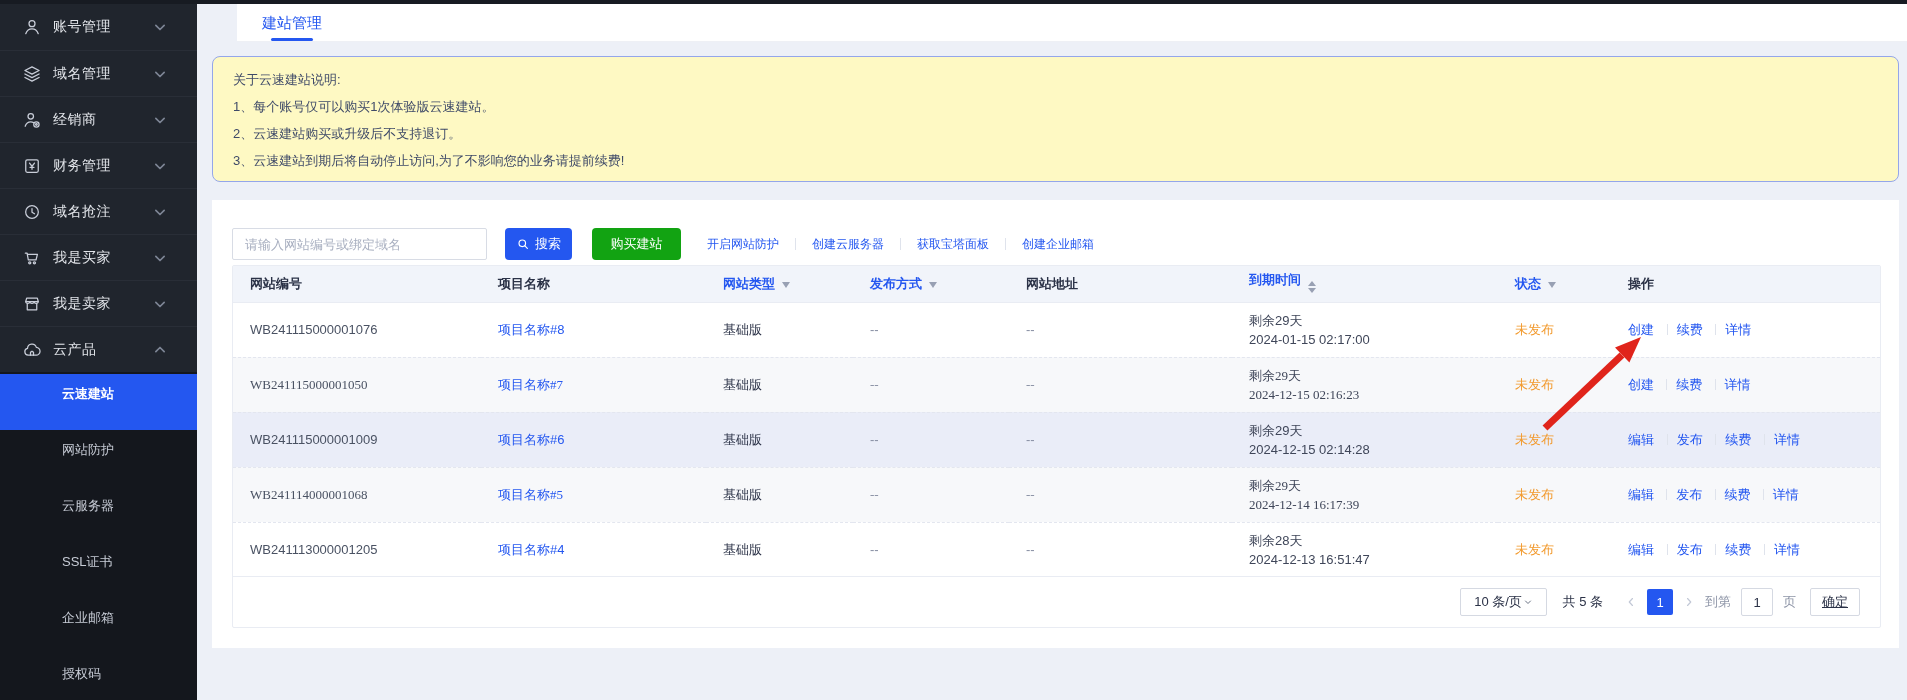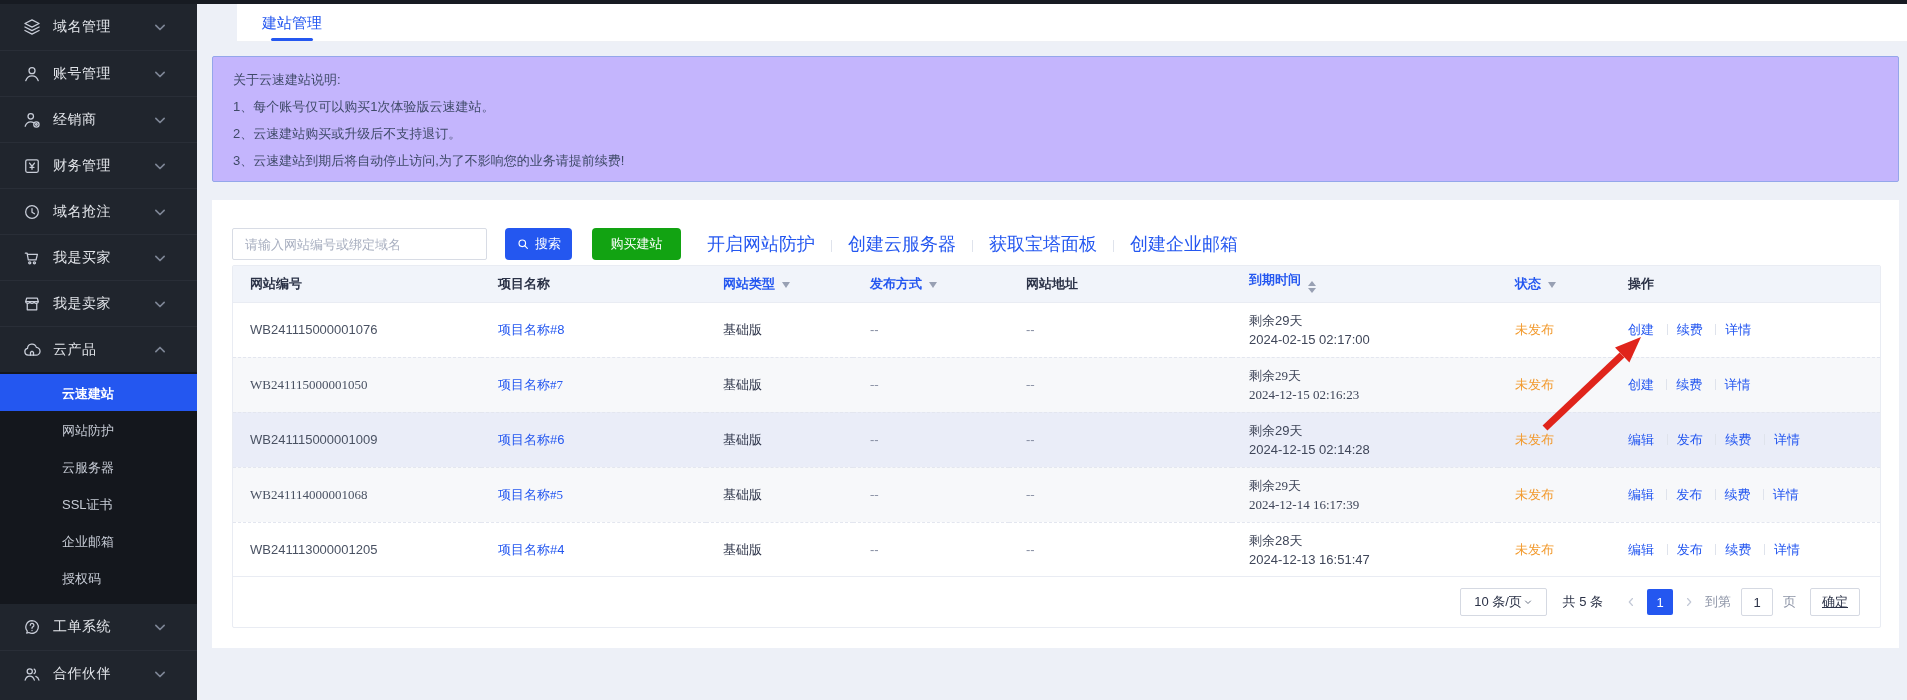--- a/index.html
+++ b/index.html
@@ -15,46 +15,46 @@
   .sidebar { position:absolute; left:0; top:0; width:197px; height:700px; background:#20252d; z-index:2; padding-top:4px; }
   .side-item { height:46px; display:flex; align-items:center; padding:0 16px 0 22px; cursor:pointer; border-top:1px solid #292e37; }
   .side-group > div.side-item:first-of-type { border-top:none; }
   .side-item .icon { width:20px; height:20px; margin-right:11px; flex:0 0 auto; }
   .icon svg { width:100%; height:100%; fill:none; stroke:#c9ced9; stroke-width:1.5; stroke-linecap:round; stroke-linejoin:round; display:block; }
   .side-label { font-size:14px; color:#e2e5ea; letter-spacing:.5px; }
   .chev { width:14px; height:14px; margin-left:auto; }
   .chev svg { stroke:#7d8595; stroke-width:2; }
   .side-item[data-expanded="true"] .chev svg { transform:rotate(180deg); }
   .submenu { background:#14171d; padding:2px 0 8px 0; }
-  .sub-item { height:37px; line-height:40px; padding-left:62px; font-size:13px; color:#c7ccd6; cursor:pointer; }
+  .sub-item { height:56px; line-height:40px; padding-left:62px; font-size:13px; color:#c7ccd6; cursor:pointer; }
   .sub-item[data-active="true"] { background:#2457f0; color:#fff; font-weight:700; }
 
   
   .main { position:absolute; left:197px; top:4px; right:0; bottom:0;padding-left:40px; }
   .tabbar { height:38px; background:#fff; padding-left:25px; border-bottom:1px solid #eef0f5; }
   .tab { display:inline-block; position:relative; line-height:37px; font-size:15px; color:#2457f0; cursor:pointer; }
   .tab::after { content:""; position:absolute; left:50%; transform:translateX(-50%); bottom:0; width:42px; height:3px; border-radius:2px; background:#2457f0; }
 
-  .notice { position:absolute; left:15px; right:8px; top:52px; height:126px; background:#c4b5fd; border:1px solid #94a6ea; border-radius:2px; padding:9px 20px; color:#3f4a68; font-size:13px; }
+  .notice { position:absolute; left:15px; right:8px; top:52px; height:126px; background:#fef9c3; border:1px solid #94a6ea; border-radius:8px; padding:9px 20px; color:#3f4a68; font-size:13px; }
   .notice-title { line-height:27px; }
   .notice-line { line-height:27px; }
 
   .panel { position:absolute; left:15px; right:8px; top:196px; height:448px; background:#fff; }
 
   
   .toolbar { position:absolute; left:20px; right:20px; top:28px; height:32px; display:flex; align-items:center; }
   .search-input { width:255px; height:32px; border:1px solid #d8dce5; border-radius:2px; padding:0 12px; font-size:13px; color:#2b3247; outline:none; margin-right:18px; font-family:inherit; }
   .search-input::placeholder { color:#a8afc0; }
   .btn { height:32px; border:none; border-radius:4px; color:#fff; font-size:13px; cursor:pointer; display:inline-flex; align-items:center; justify-content:center; font-family:inherit; }
   .btn-search { width:67px; background:#2457f0; margin-right:20px; }
   .btn-search .icon { width:14px; height:14px; margin-right:5px; }
   .btn-search .icon svg { stroke:#fff; stroke-width:2; }
   .btn-buy { width:89px; background:#12a312; margin-right:26px; }
   .tb-links { display:flex; align-items:center; }
-  .tb-link { font-size:18px; color:#2457f0; text-decoration:none; cursor:pointer; white-space:nowrap; }
+  .tb-link { font-size:12px; color:#2457f0; text-decoration:none; cursor:pointer; white-space:nowrap; }
   .tb-link + .tb-link::before { content:""; display:inline-block; width:1px; height:12px; background:#dfe3ec; margin:0 16px; vertical-align:-2px; }
 
   
   .table-wrap { position:absolute; left:20px; right:18px; top:65px; bottom:20px; border:1px solid #e9ecf3; border-radius:2px; }
   table { width:100%; border-collapse:collapse; table-layout:fixed; }
   th { height:36px; background:#f1f4fa; text-align:left; padding-left:17px; font-size:13px; font-weight:700; color:#2b3247; }
   th[data-kind="filter"] .h-label, th[data-kind="sort"] .h-label { color:#2457f0; font-weight:700; cursor:pointer; }
   th .caret { display:none; width:0; height:0; border:4.5px solid transparent; border-top:6px solid #98a0b3; margin-left:7px; vertical-align:-4px; }
   th[data-kind="filter"] .caret { display:inline-block; }
   th .sorter { display:none; flex-direction:column; margin-left:7px; vertical-align:-2px; }
@@ -96,41 +96,41 @@
 <body>
 
 <div class="top-strip"></div>
 
 <aside class="sidebar">
   <div class="side-group">
 
       <div class="side-item">
         <span class="icon">
           <svg viewBox="0 0 24 24">
+            <circle cx="12" cy="8" r="3.6"></circle>
+            <path d="M4.5 20c1.5-4.1 4.7-5.7 7.5-5.7s6 1.6 7.5 5.7"></path>
+          </svg>
+        </span>
+        <span class="side-label">账号管理</span>
+        <span class="chev icon">
+          <svg viewBox="0 0 24 24">
+            <polyline points="7 10 12 15 17 10"></polyline>
+          </svg>
+        </span>
+      </div>
+
+      <div class="side-item">
+        <span class="icon">
+          <svg viewBox="0 0 24 24">
             <path d="M12 3.5l8.5 4.3L12 12.1 3.5 7.8z"></path>
             <path d="M3.5 12l8.5 4.3L20.5 12"></path>
             <path d="M3.5 16.2l8.5 4.3 8.5-4.3"></path>
           </svg>
         </span>
         <span class="side-label">域名管理</span>
-        <span class="chev icon">
-          <svg viewBox="0 0 24 24">
-            <polyline points="7 10 12 15 17 10"></polyline>
-          </svg>
-        </span>
-      </div>
-
-      <div class="side-item">
-        <span class="icon">
-          <svg viewBox="0 0 24 24">
-            <circle cx="12" cy="8" r="3.6"></circle>
-            <path d="M4.5 20c1.5-4.1 4.7-5.7 7.5-5.7s6 1.6 7.5 5.7"></path>
-          </svg>
-        </span>
-        <span class="side-label">账号管理</span>
         <span class="chev icon">
           <svg viewBox="0 0 24 24">
             <polyline points="7 10 12 15 17 10"></polyline>
           </svg>
         </span>
       </div>
 
       <div class="side-item">
         <span class="icon">
           <svg viewBox="0 0 24 24">
@@ -373,21 +373,21 @@
         <tbody>
 
             <tr data-zebra="">
               <td class="c-id">WB241115000001076</td>
               <td><a class="c-name">项目名称#8</a></td>
               <td class="c-type">基础版</td>
               <td class="c-dash">--</td>
               <td class="c-dash">--</td>
               <td class="c-time">
                 <div>剩余29天</div>
-                <div>2024-02-15 02:17:00</div>
+                <div>2024-01-15 02:17:00</div>
               </td>
               <td class="c-status">未发布</td>
               <td class="c-actions">
                 
               
                   <a class="action-link">创建</a>
                 
                   <a class="action-link">续费</a>
                 
                   <a class="action-link">详情</a>

